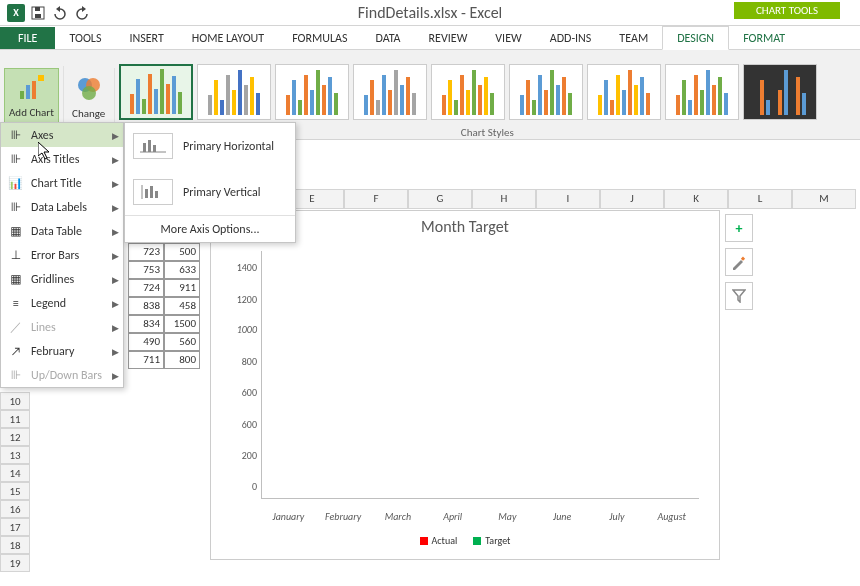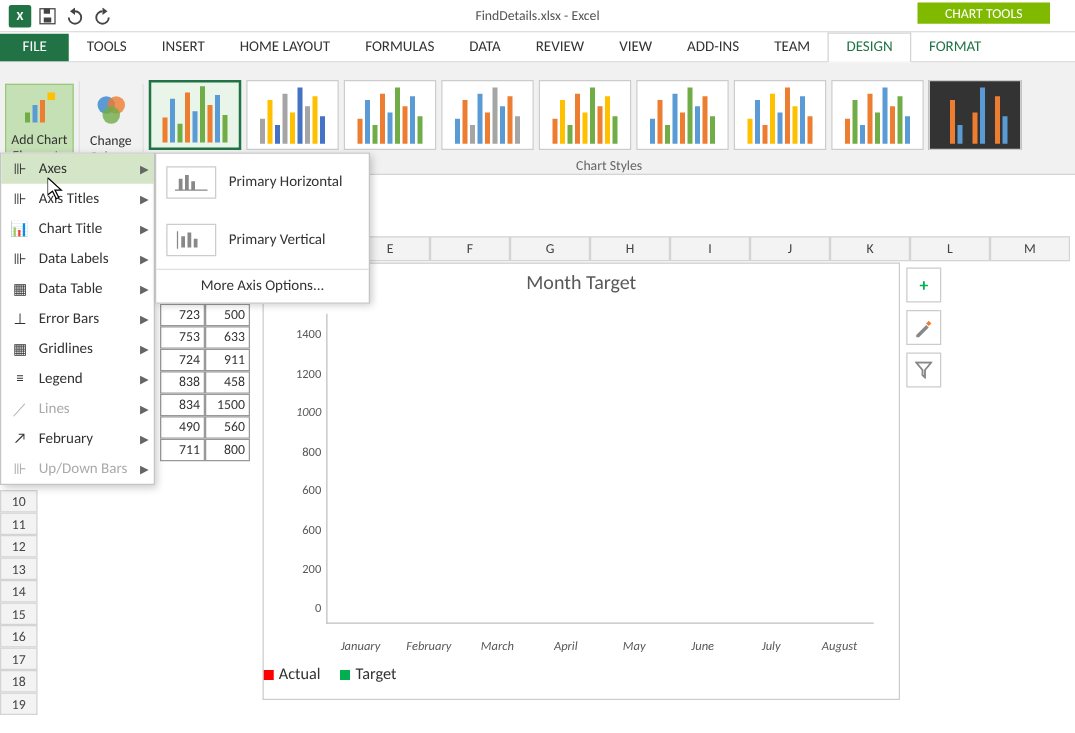--- a/index.html
+++ b/index.html
@@ -3,21 +3,21 @@
 <meta charset="utf-8">
 <style>
 * { box-sizing: border-box; margin: 0; padding: 0; font-family: 'Segoe UI', Calibri, sans-serif; }
 body { background: #fff; width: 860px; height: 586px; overflow: hidden; position: relative; font-size: 12px; color: #333; }
 
 
 .titlebar { height: 26px; background: #fff; display: flex; align-items: center; border-bottom: 1px solid #d4d4d4; }
 .qat { display: flex; align-items: center; gap: 2px; padding-left: 6px; }
 .qat-icon { width: 20px; height: 20px; display: flex; align-items: center; justify-content: center; cursor: pointer; }
 .excel-logo { width: 18px; height: 18px; background: #217346; color: #fff; font-size: 10px; font-weight: bold; display: flex; align-items: center; justify-content: center; border-radius: 2px; }
-.title-text { position: absolute; left: 50%; transform: translateX(-50%); font-size: 11px; color: #555; }
+.title-text { position: absolute; left: 50%; transform: translateX(-50%); font-size: 16px; color: #555; }
 .chart-tools { position: absolute; right: 20px; top: 2px; background: #7fba00; color: #fff; padding: 2px 22px; font-size: 11px; }
 
 
 .ribbon-tabs { height: 24px; display: flex; align-items: flex-end; background: #fff; border-bottom: 1px solid #d4d4d4; }
 .ribbon-tab { padding: 4px 14px; font-size: 12px; color: #333; cursor: pointer; }
 .ribbon-tab.file { background: #217346; color: #fff; padding: 4px 18px; }
 .ribbon-tab.active { border: 1px solid #d4d4d4; border-bottom: 1px solid #fff; margin-bottom: -1px; color: #217346; }
 .ribbon-tab.context { color: #217346; }
 
 
@@ -64,21 +64,21 @@
 .chart-plot { position: absolute; left: 50px; top: 40px; right: 20px; bottom: 60px; }
 .y-axis { position: absolute; left: 20px; top: 40px; bottom: 60px; width: 28px; }
 .y-tick { position: absolute; right: 2px; font-size: 10px; color: #595959; transform: translateY(-50%); }
 .bars-area { position: absolute; inset: 0; display: flex; align-items: flex-end; justify-content: space-around; border-left: 1px solid #bfbfbf; border-bottom: 1px solid #bfbfbf; }
 .bar-group { display: flex; align-items: flex-end; gap: 0; width: 11%; justify-content: center; }
 .bar { width: 14px; }
 .bar.actual { background: #ff0000; }
 .bar.target { background: #00b050; }
 .x-labels { position: absolute; left: 50px; right: 20px; bottom: 36px; display: flex; justify-content: space-around; }
 .x-label { font-size: 10px; color: #595959; text-align: center; width: 11%; font-style: italic; }
-.legend { position: absolute; bottom: 12px; left: 0; right: 0; display: flex; justify-content: flex-start; gap: 16px; font-size: 13px; }
+.legend { position: absolute; bottom: 12px; left: 0; right: 0; display: flex; justify-content: center; gap: 16px; font-size: 10px; }
 .legend-item { display: flex; align-items: center; gap: 4px; }
 .legend-swatch { width: 8px; height: 8px; }
 
 .chart-side-btns { position: absolute; left: 725px; top: 214px; display: flex; flex-direction: column; gap: 6px; }
 .side-btn { width: 28px; height: 28px; background: #fff; border: 1px solid #ccc; display: flex; align-items: center; justify-content: center; cursor: pointer; font-size: 14px; color: #666; }
 
 
 svg { display: block; }
 
 .cursor-graphic { position: absolute; left: 38px; top: 142px; z-index: 200; pointer-events: none; }

